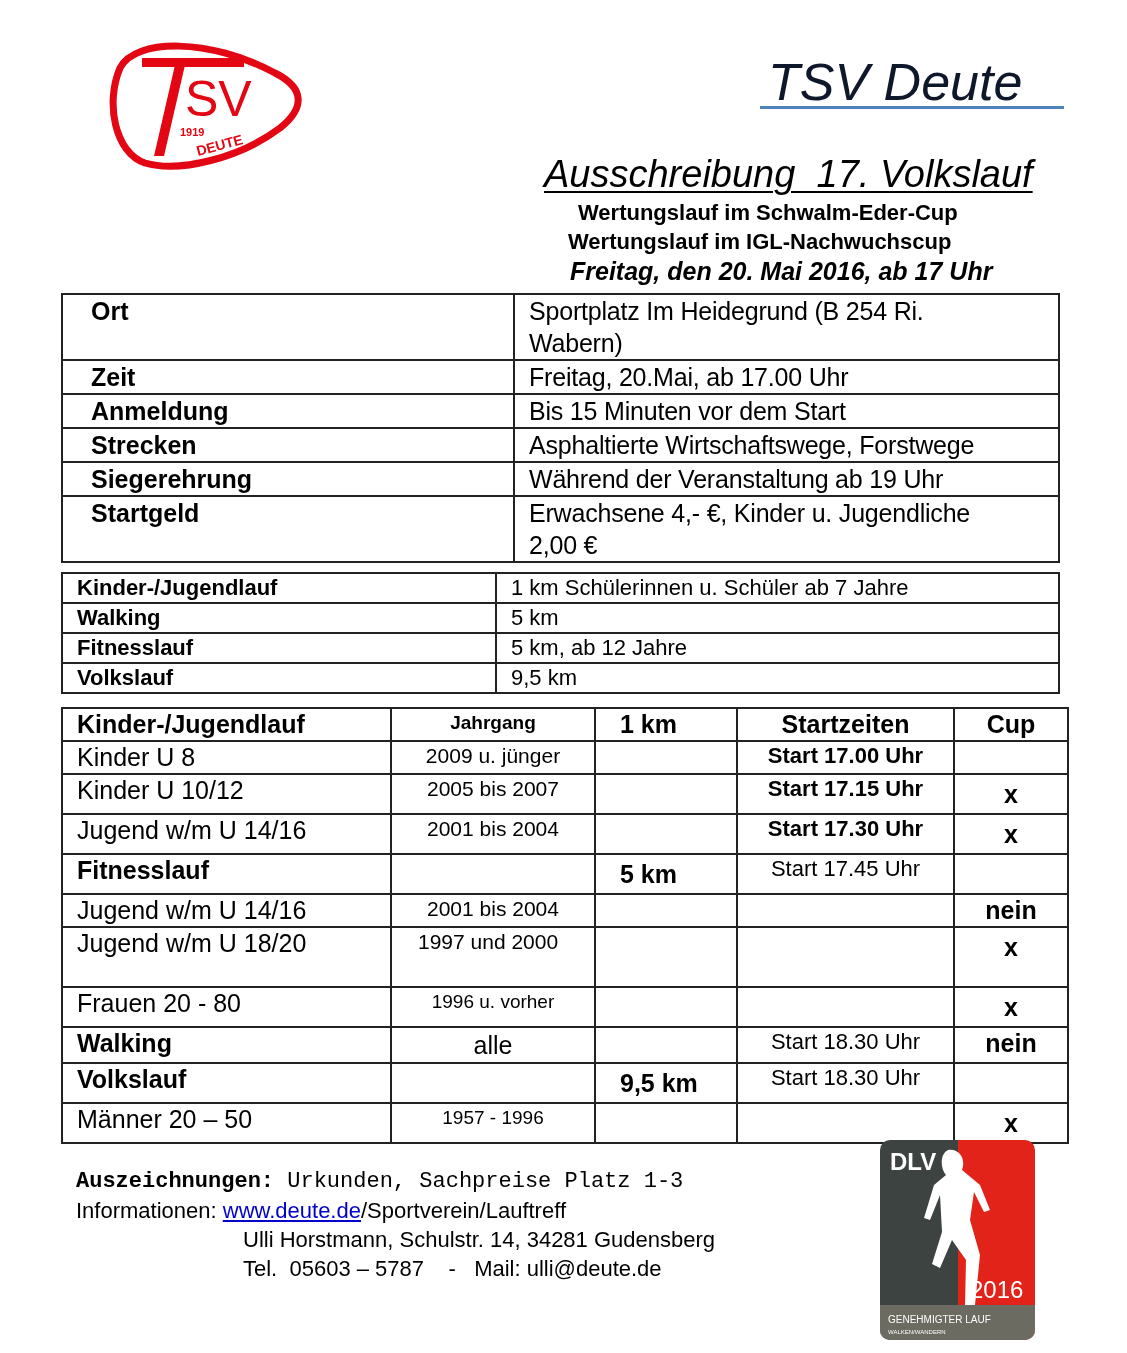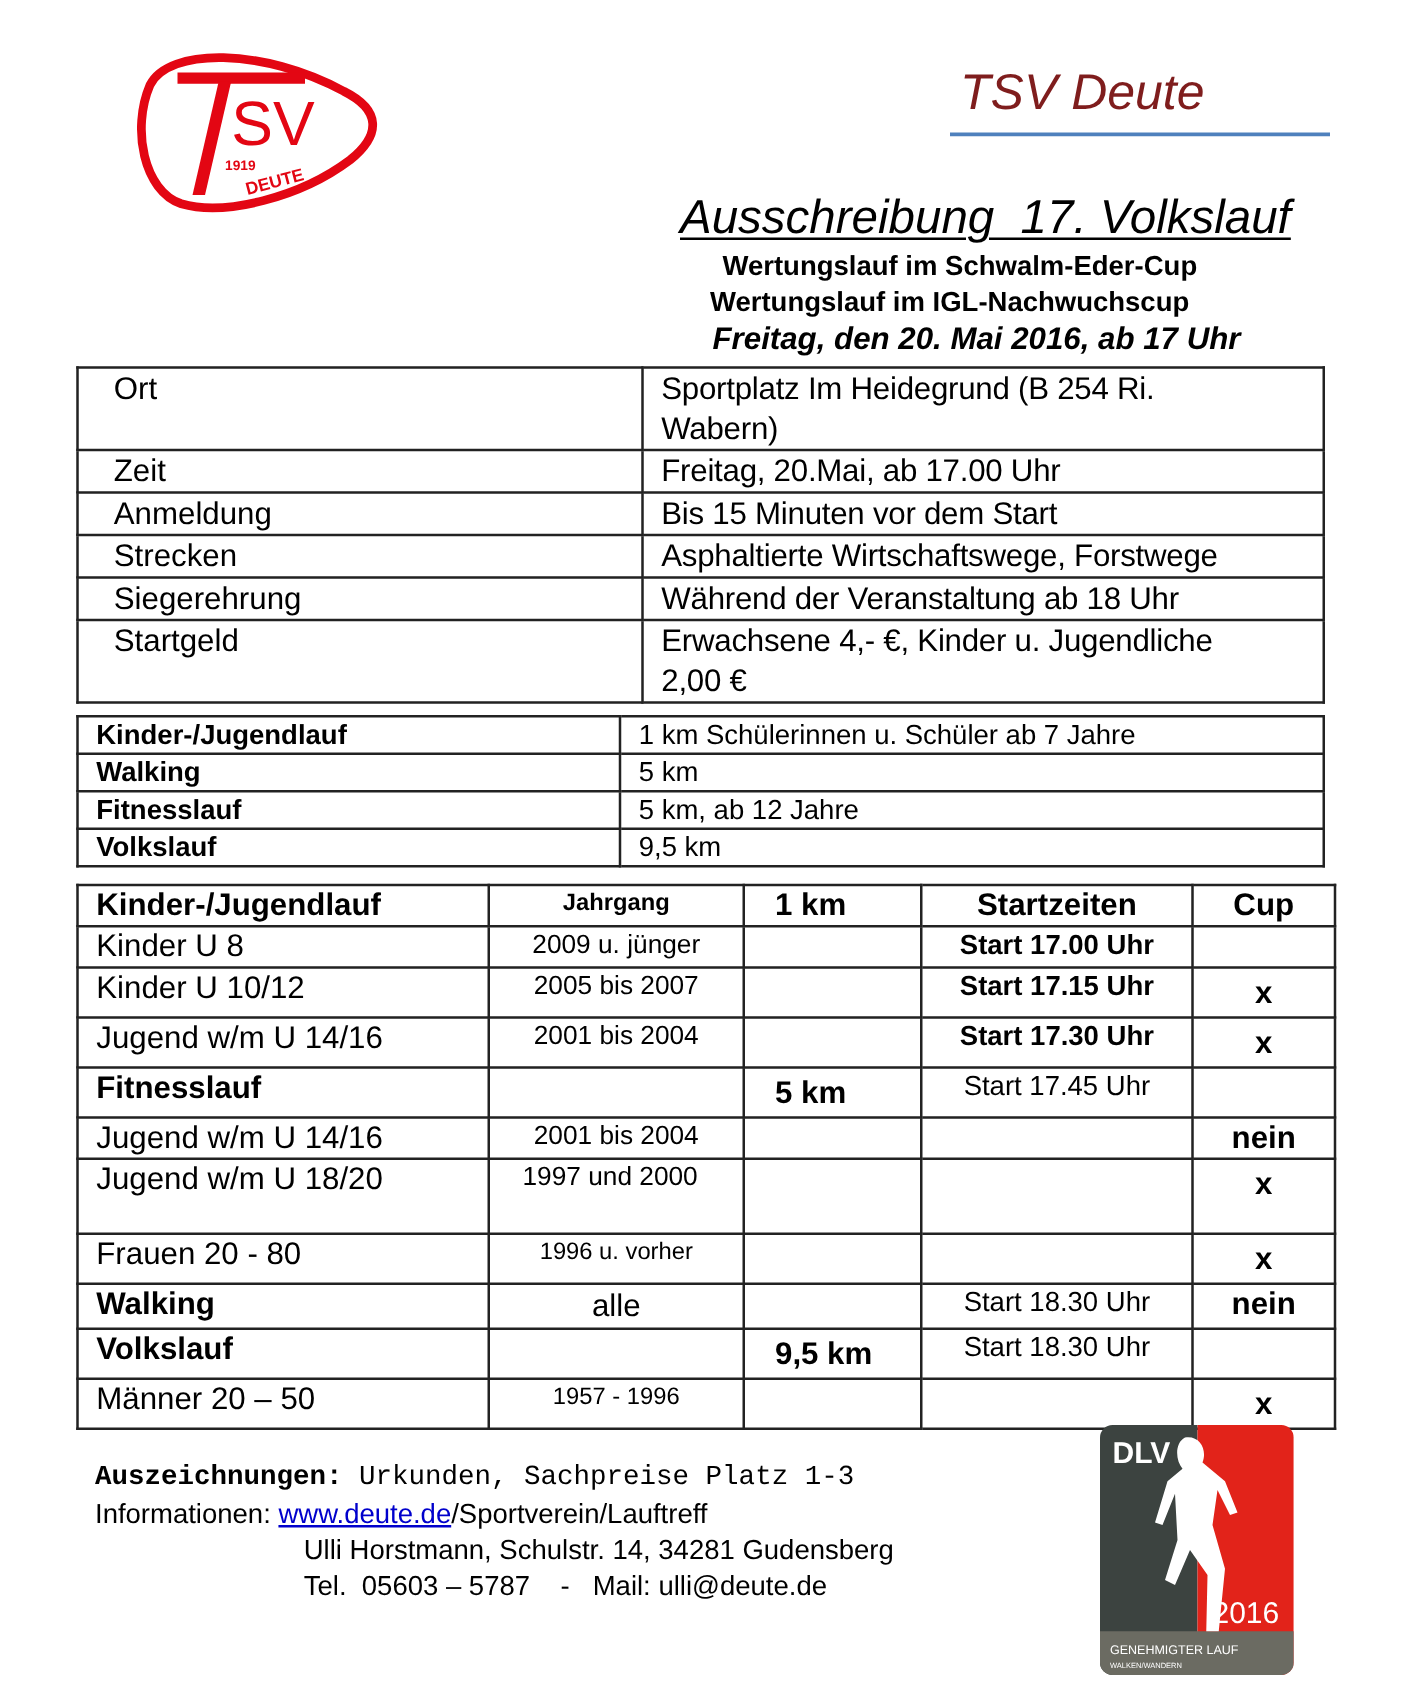--- a/index.html
+++ b/index.html
@@ -1,31 +1,31 @@
 <!DOCTYPE html>
 <html><head>
 <meta charset="utf-8">
 <style>
   html, body { margin: 0; padding: 0; background: #ffffff; }
   body { width: 1127px; height: 1353px; position: relative; overflow: hidden; font-family: "Liberation Sans", sans-serif; color: #000; }
   .abs { position: absolute; }
   #logo { left: 100px; top: 28px; width: 205px; height: 150px; }
-  #org-title { left: 768px; top: 52px; font-size: 40px; font-style: italic; color: #7f1d1d; }
+  #org-title { left: 768px; top: 52px; font-size: 52px; font-style: italic; color: #0f172a; }
   #org-rule { left: 760px; top: 106px; width: 304px; height: 3px; background: #4f81bd; }
   #doc-title { left: 544px; top: 153px; font-size: 38px; font-style: italic; text-decoration: underline; text-decoration-thickness: 2px; text-underline-offset: 4px; white-space: pre; }
   .sub { font-weight: bold; font-size: 22px; white-space: nowrap; }
   #sub1 { left: 578px; top: 200px; }
   #sub2 { left: 568px; top: 229px; }
   #sub3 { left: 570px; top: 257px; font-size: 25px; font-style: italic; }
 
   table { border-collapse: collapse; position: absolute; }
   td { border: 2px solid #222; vertical-align: top; padding: 0 0 0 14px; }
 
   #info-table { left: 61px; top: 293px; width: 999px; font-size: 25px; line-height: 32px; }
-  #info-table td.k { width: 422px; font-weight: normal; padding-left: 28px; }
+  #info-table td.k { width: 422px; font-weight: bold; padding-left: 28px; }
   #info-table td.v { letter-spacing: -0.2px; }
 
   #dist-table { left: 61px; top: 572px; width: 999px; font-size: 22px; line-height: 28px; }
   #dist-table td { padding-top: 0; line-height: 28px; }
   #dist-table td.k { width: 418px; font-weight: bold; }
 
   #cat-table { left: 61px; top: 707px; width: 1008px; font-size: 25px; }
   #cat-table td { height: 31px; line-height: 31px; padding: 0; }
   #cat-table td.c1 { width: 313px; padding-left: 14px; }
   #cat-table td.c2 { width: 190px; text-align: center; font-size: 21px; line-height: 28px; }
@@ -84,21 +84,21 @@
   <tr>
     <td class="k">Anmeldung</td>
     <td class="v">Bis 15 Minuten vor dem Start</td>
   </tr>
   <tr>
     <td class="k">Strecken</td>
     <td class="v">Asphaltierte Wirtschaftswege, Forstwege</td>
   </tr>
   <tr>
     <td class="k">Siegerehrung</td>
-    <td class="v">Während der Veranstaltung ab 18 Uhr</td>
+    <td class="v">Während der Veranstaltung ab 19 Uhr</td>
   </tr>
   <tr>
     <td class="k">Startgeld</td>
     <td class="v"><span>Erwachsene  4,- €, Kinder u. Jugendliche</span><br><span>2,00 €</span></td>
   </tr>
 </tbody>
   </table>
 
 <table id="dist-table">
   <tbody>

